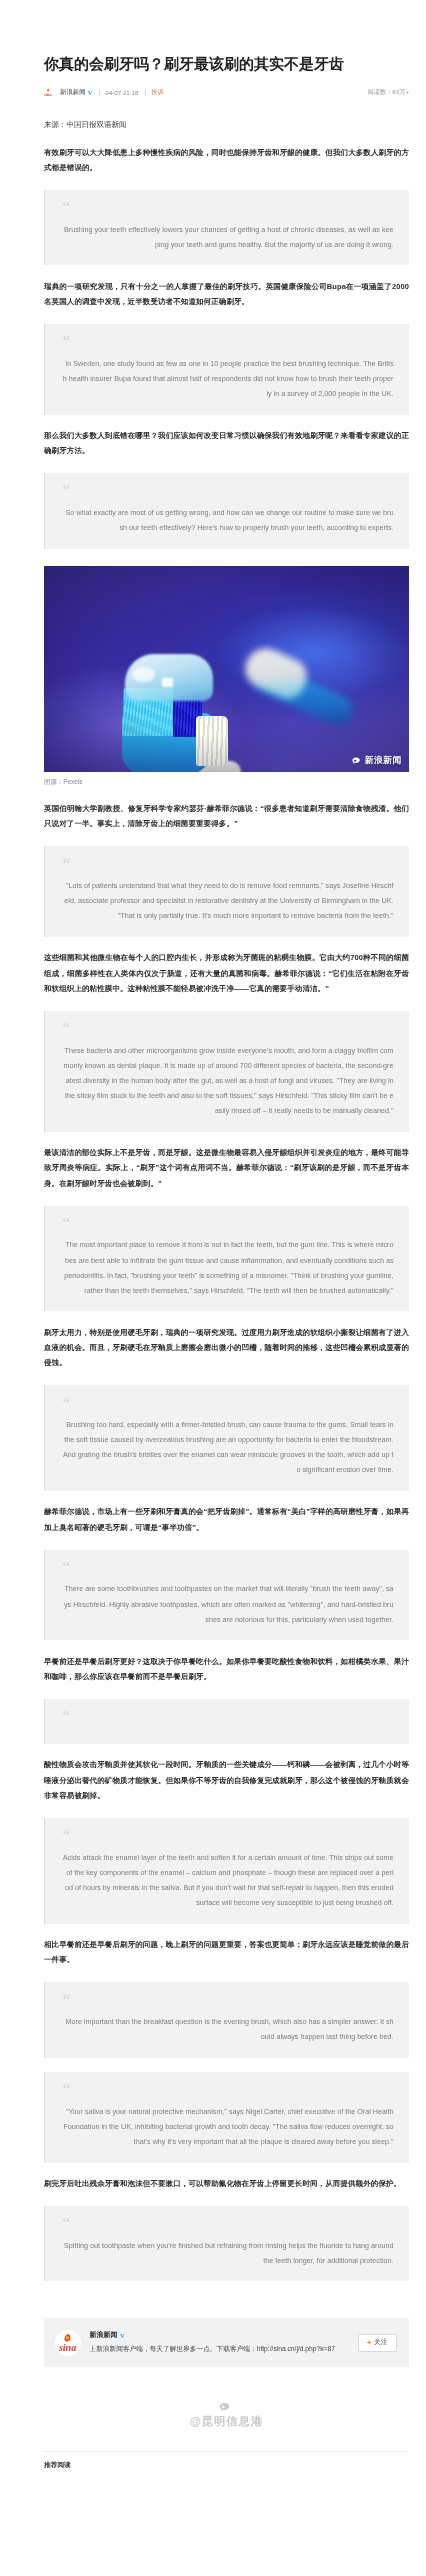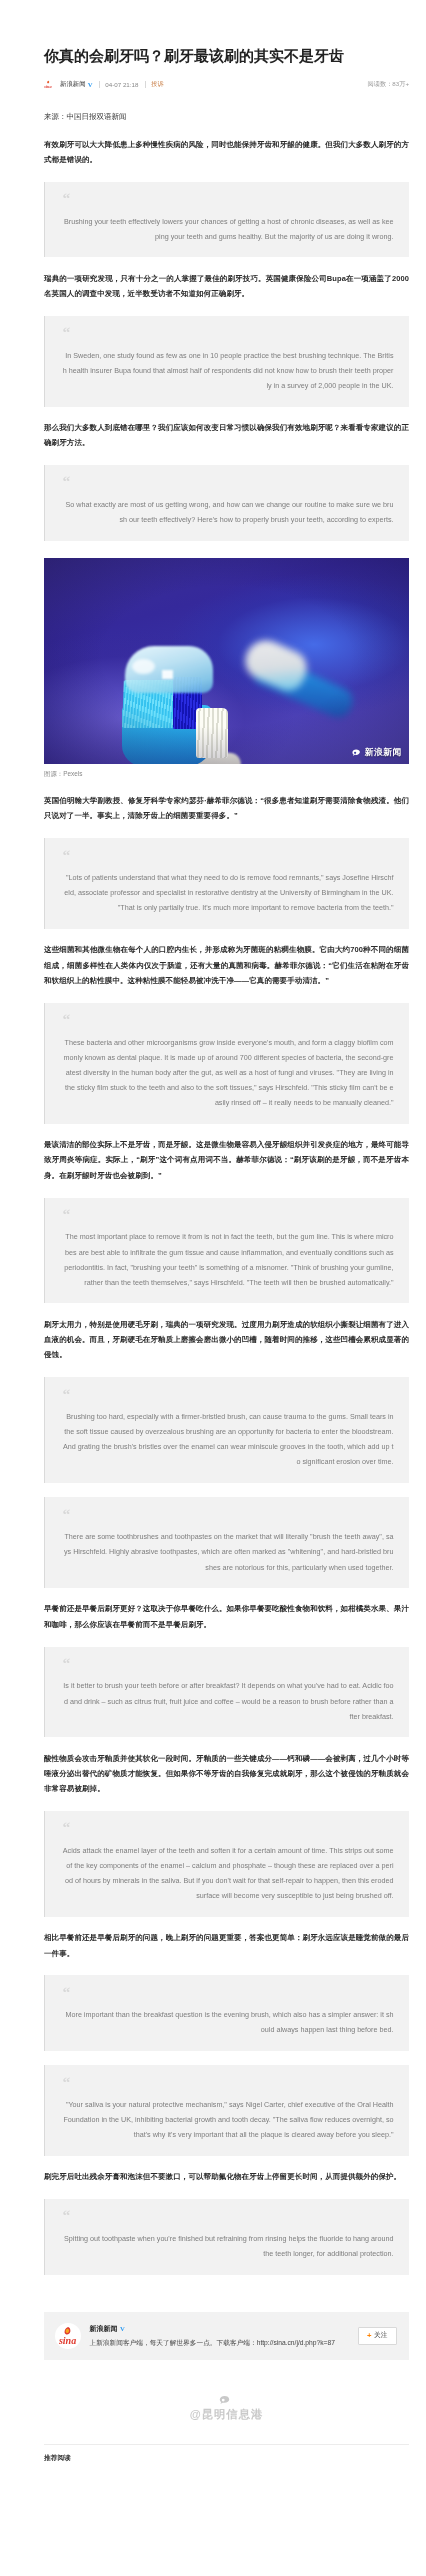--- a/index.html
+++ b/index.html
@@ -11,21 +11,21 @@
   }
   body {
     width: 426px;
     min-height: 2817px;
     font-family: "Liberation Sans", "DejaVu Sans", sans-serif;
     color: #333333;
     -webkit-font-smoothing: antialiased;
   }
   .page {
     width: 338px;
-    margin: 0 auto;
+    margin: 8px auto;
     background: #fff;
     position: relative;
     padding-top: 46px;
   }
   .content {
     width: 365px;
     margin: 0 auto;
     padding: 0;
   }
 
@@ -461,28 +461,28 @@
         <p class="cn">最该清洁的部位实际上不是牙齿，而是牙龈。这是微生物最容易入侵牙龈组织并引发炎症的地方，最终可能导致牙周炎等病症。实际上，“刷牙”这个词有点用词不当。赫希菲尔德说：“刷牙该刷的是牙龈，而不是牙齿本身。在刷牙龈时牙齿也会被刷到。”</p>
         <blockquote class="quote">
           <span class="quote-mark">“</span>
           <div class="quote-text">The most important place to remove it from is not in fact the teeth, but the gum line. This is where microbes are best able to infiltrate the gum tissue and cause inflammation, and eventually conditions such as periodontitis. In fact, "brushing your teeth" is something of a misnomer. "Think of brushing your gumline, rather than the teeth themselves," says Hirschfeld. "The teeth will then be brushed automatically."</div>
         </blockquote>
         <p class="cn">刷牙太用力，特别是使用硬毛牙刷，瑞典的一项研究发现。过度用力刷牙造成的软组织小撕裂让细菌有了进入血液的机会。而且，牙刷硬毛在牙釉质上磨擦会磨出微小的凹槽，随着时间的推移，这些凹槽会累积成显著的侵蚀。</p>
         <blockquote class="quote">
           <span class="quote-mark">“</span>
           <div class="quote-text">Brushing too hard, especially with a firmer-bristled brush, can cause trauma to the gums. Small tears in the soft tissue caused by overzealous brushing are an opportunity for bacteria to enter the bloodstream. And grating the brush's bristles over the enamel can wear miniscule grooves in the tooth, which add up to significant erosion over time.</div>
         </blockquote>
+        <p class="cn">赫希菲尔德说，市场上有一些牙刷和牙膏真的会“把牙齿刷掉”。通常标有“美白”字样的高研磨性牙膏，如果再加上臭名昭著的硬毛牙刷，可谓是“事半功倍”。</p>
         <blockquote class="quote">
           <span class="quote-mark">“</span>
           <div class="quote-text">There are some toothbrushes and toothpastes on the market that will literally "brush the teeth away", says Hirschfeld. Highly abrasive toothpastes, which are often marked as "whitening", and hard-bristled brushes are notorious for this, particularly when used together.</div>
         </blockquote>
         <p class="cn">早餐前还是早餐后刷牙更好？这取决于你早餐吃什么。如果你早餐要吃酸性食物和饮料，如柑橘类水果、果汁和咖啡，那么你应该在早餐前而不是早餐后刷牙。</p>
         <blockquote class="quote">
           <span class="quote-mark">“</span>
-          <div class="quote-text">Is it better to brush your teeth before or after breakfast? It depends on what you've had to eat. Acidic food and drink – such as citrus fruit, fruit juice and coffee – would be a reason to brush before rather than after breakfast.</div>
         </blockquote>
         <p class="cn">酸性物质会攻击牙釉质并使其软化一段时间。牙釉质的一些关键成分——钙和磷——会被剥离，过几个小时等唾液分泌出替代的矿物质才能恢复。但如果你不等牙齿的自我修复完成就刷牙，那么这个被侵蚀的牙釉质就会非常容易被刷掉。</p>
         <blockquote class="quote">
           <span class="quote-mark">“</span>
           <div class="quote-text">Acids attack the enamel layer of the teeth and soften it for a certain amount of time. This strips out some of the key components of the enamel – calcium and phosphate – though these are replaced over a period of hours by minerals in the saliva. But if you don't wait for that self-repair to happen, then this eroded surface will become very susceptible to just being brushed off.</div>
         </blockquote>
         <p class="cn">相比早餐前还是早餐后刷牙的问题，晚上刷牙的问题更重要，答案也更简单：刷牙永远应该是睡觉前做的最后一件事。</p>
         <blockquote class="quote">
           <span class="quote-mark">“</span>
           <div class="quote-text">More important than the breakfast question is the evening brush, which also has a simpler answer: it should always happen last thing before bed.</div>

